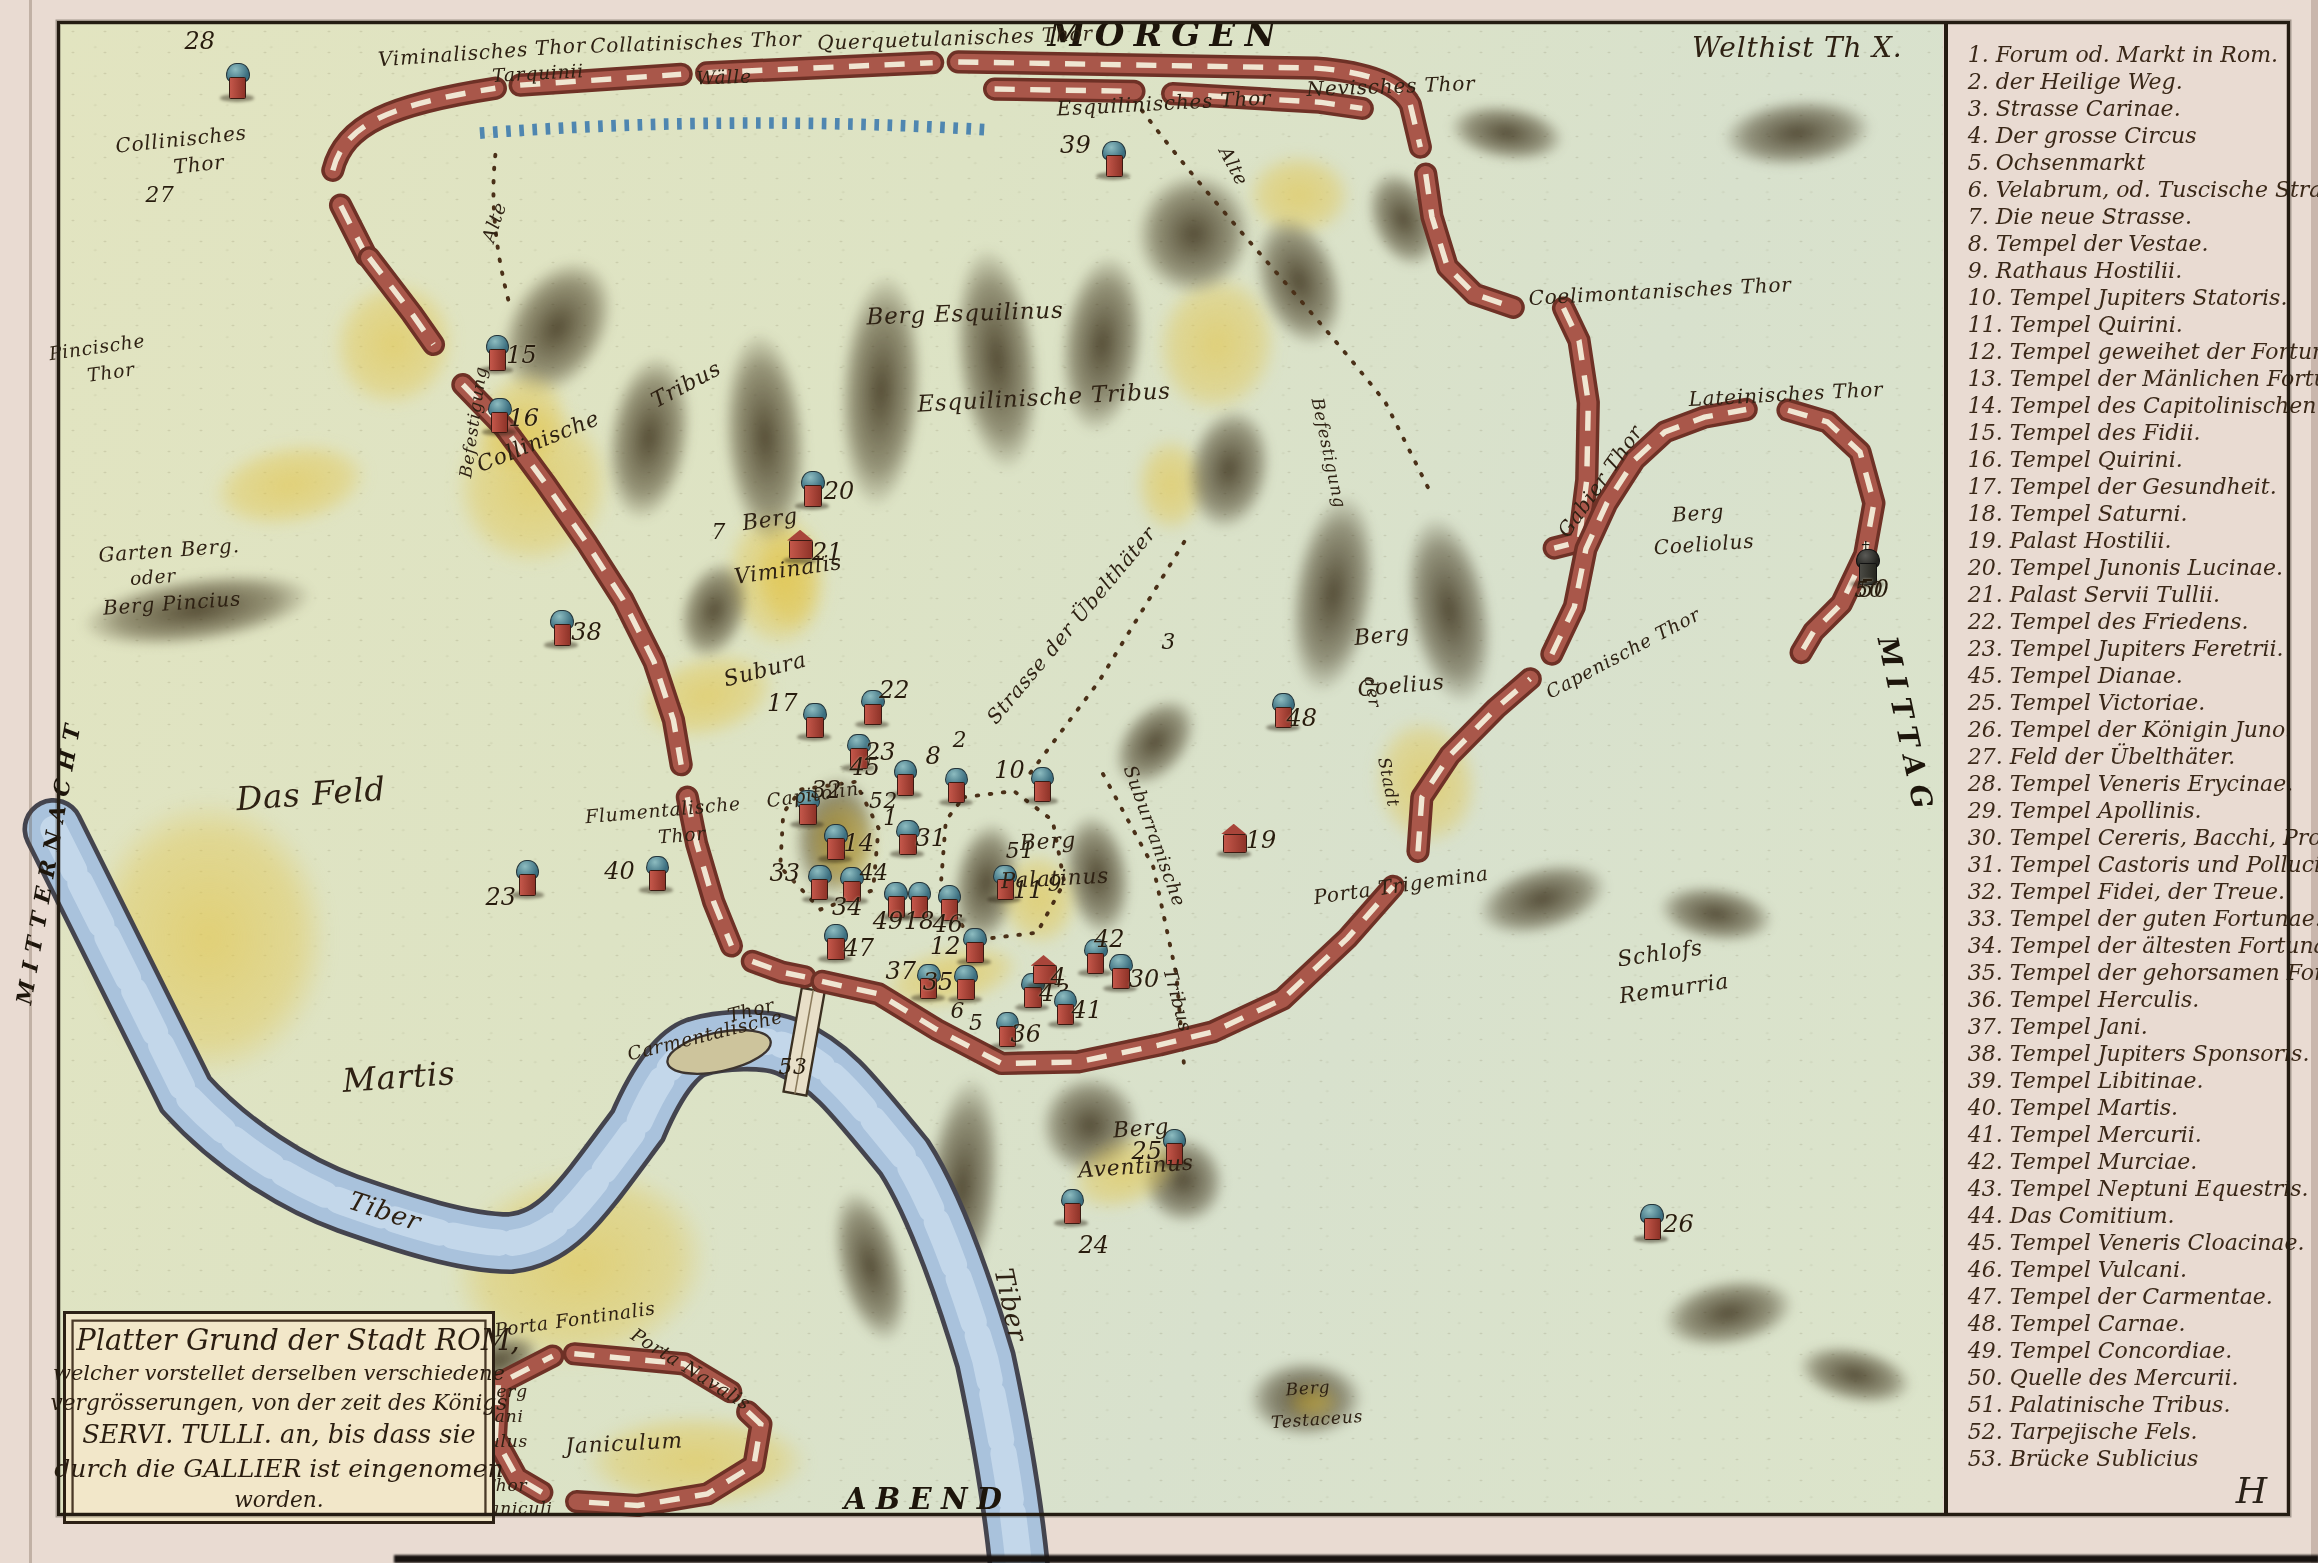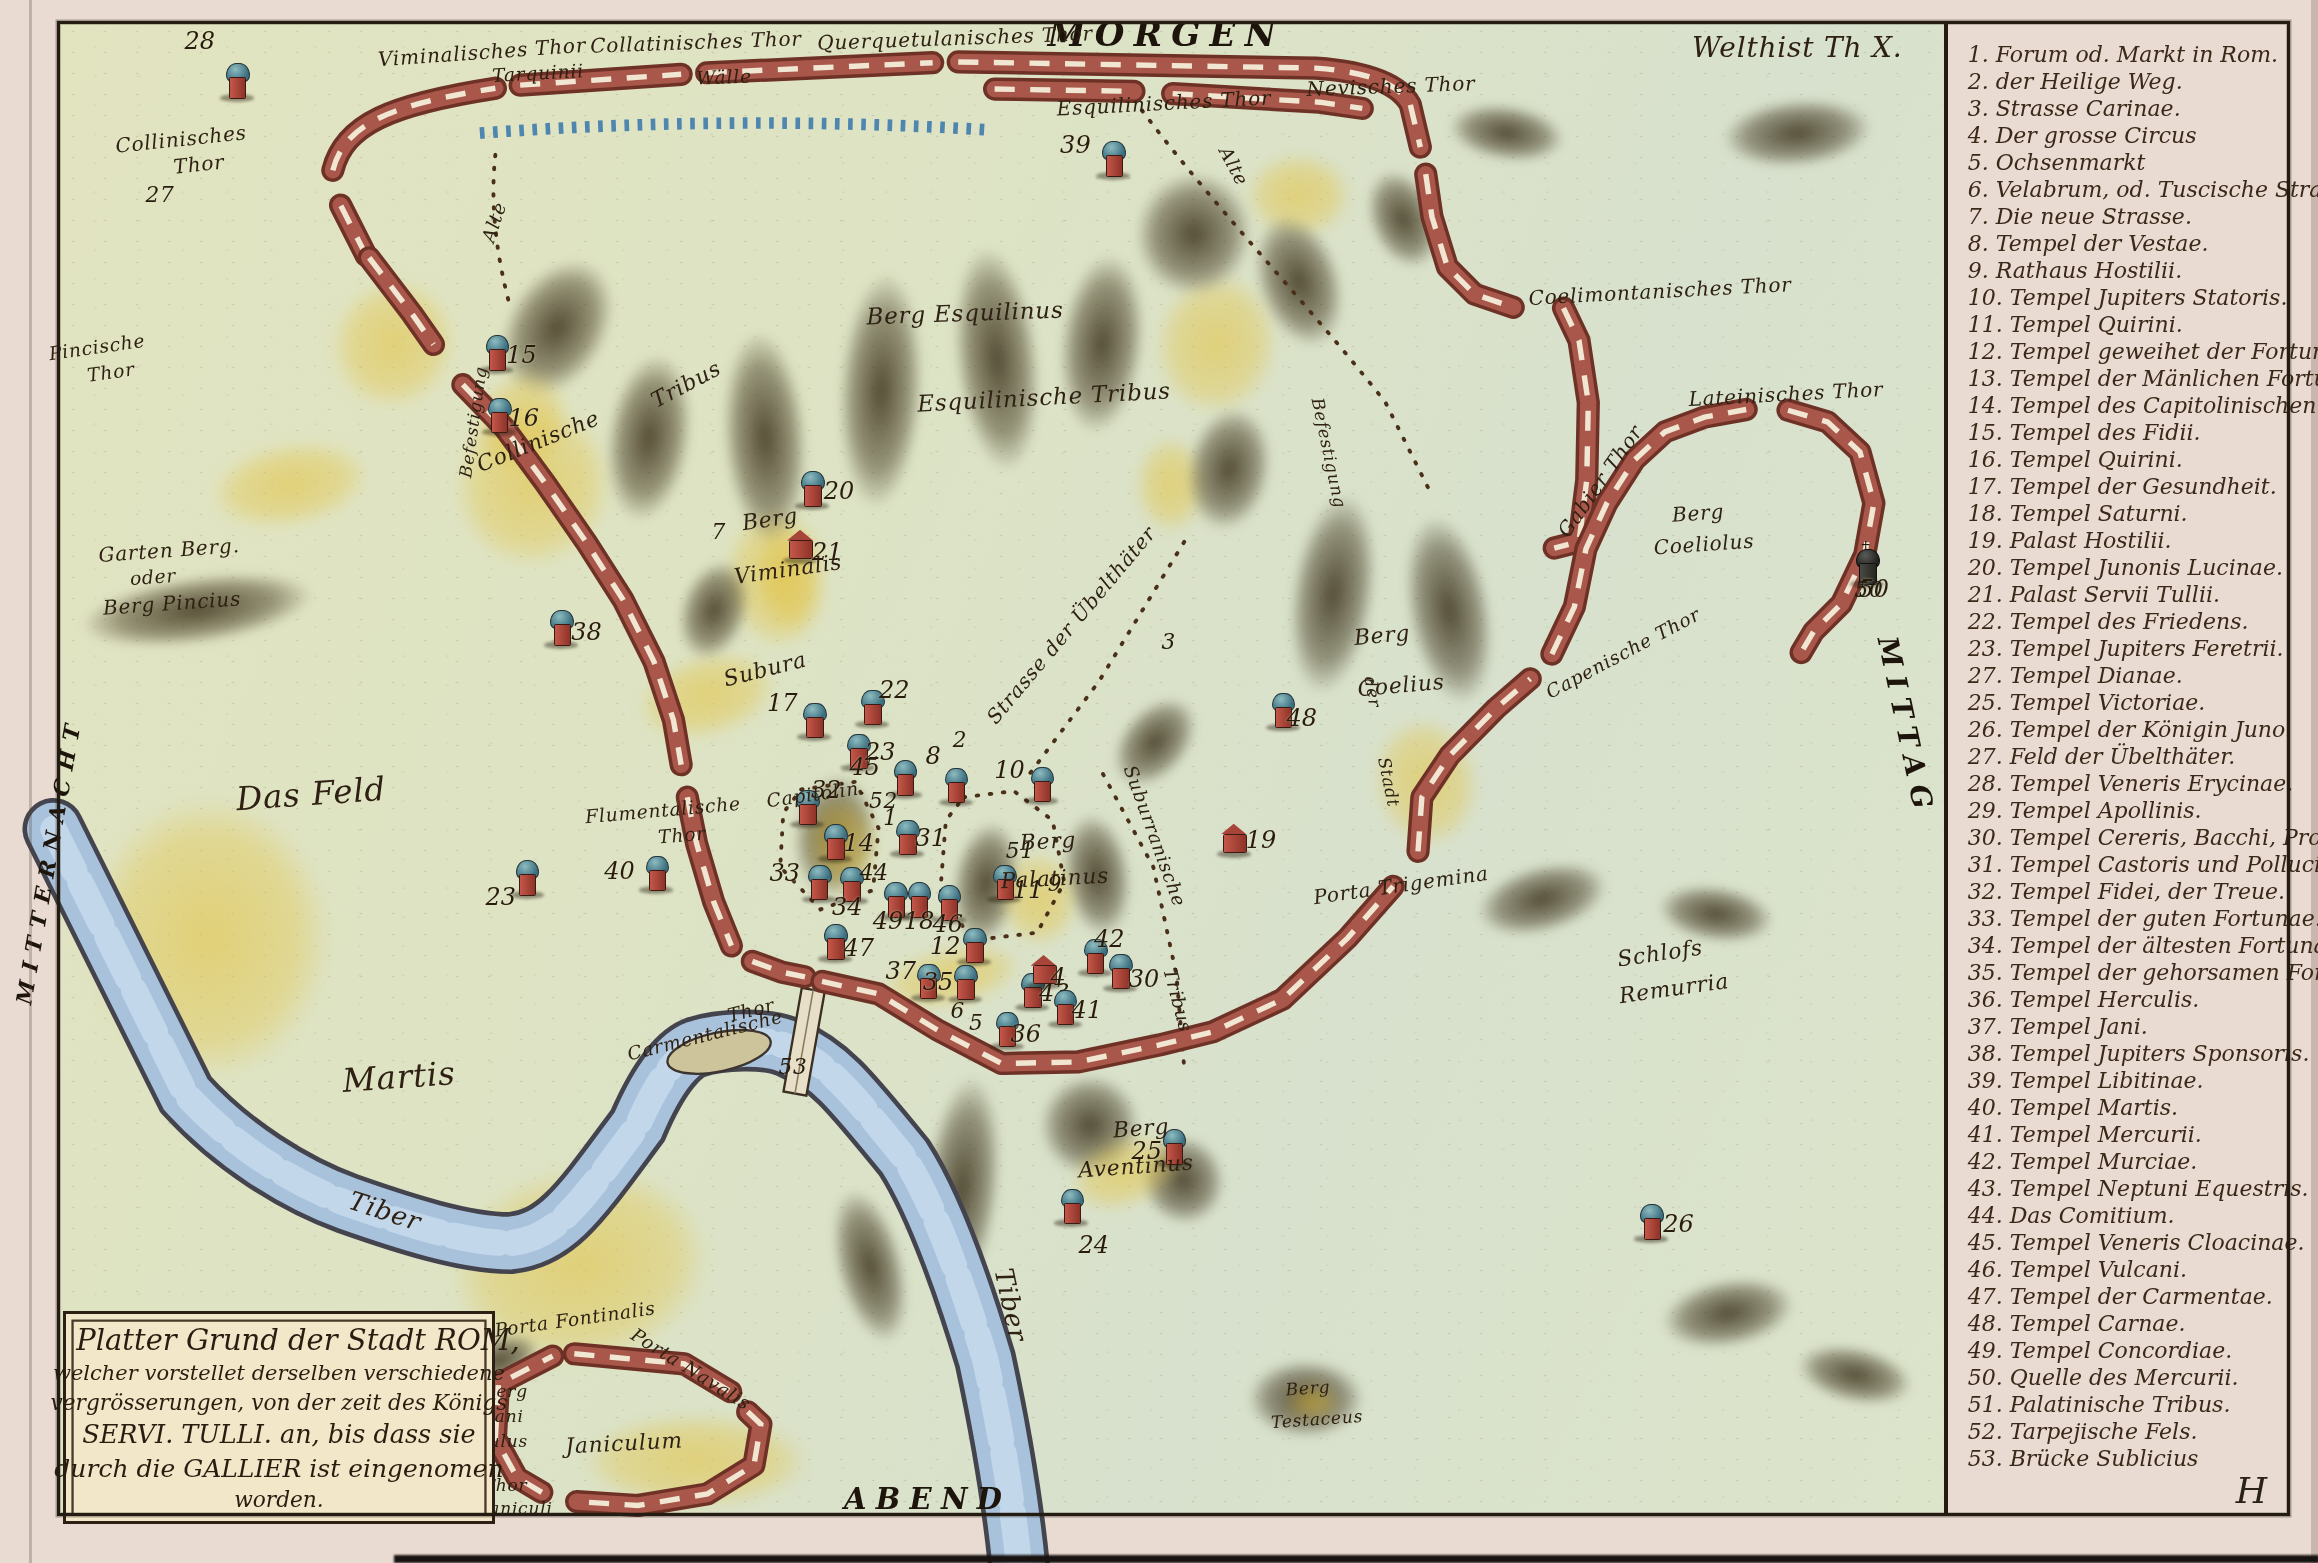--- a/index.html
+++ b/index.html
@@ -582,21 +582,21 @@
         <div class="li">14. Tempel des Capitolinischen Jupiters.</div>
         <div class="li">15. Tempel des Fidii.</div>
         <div class="li">16. Tempel Quirini.</div>
         <div class="li">17. Tempel der Gesundheit.</div>
         <div class="li">18. Tempel Saturni.</div>
         <div class="li">19. Palast Hostilii.</div>
         <div class="li">20. Tempel Junonis Lucinae.</div>
         <div class="li">21. Palast Servii Tullii.</div>
         <div class="li">22. Tempel des Friedens.</div>
         <div class="li">23. Tempel Jupiters Feretrii.</div>
-        <div class="li">27. Tempel Dianae.</div>
+        <div class="li">45. Tempel Dianae.</div>
         <div class="li">25. Tempel Victoriae.</div>
         <div class="li">26. Tempel der Königin Juno.</div>
         <div class="li">27. Feld der Übelthäter.</div>
         <div class="li">28. Tempel Veneris Erycinae.</div>
         <div class="li">29. Tempel Apollinis.</div>
         <div class="li">30. Tempel Cereris, Bacchi, Proserpinae.</div>
         <div class="li">31. Tempel Castoris und Pollucis.</div>
         <div class="li">32. Tempel Fidei, der Treue.</div>
         <div class="li">33. Tempel der guten Fortunae.</div>
         <div class="li">34. Tempel der ältesten Fortunae.</div>

